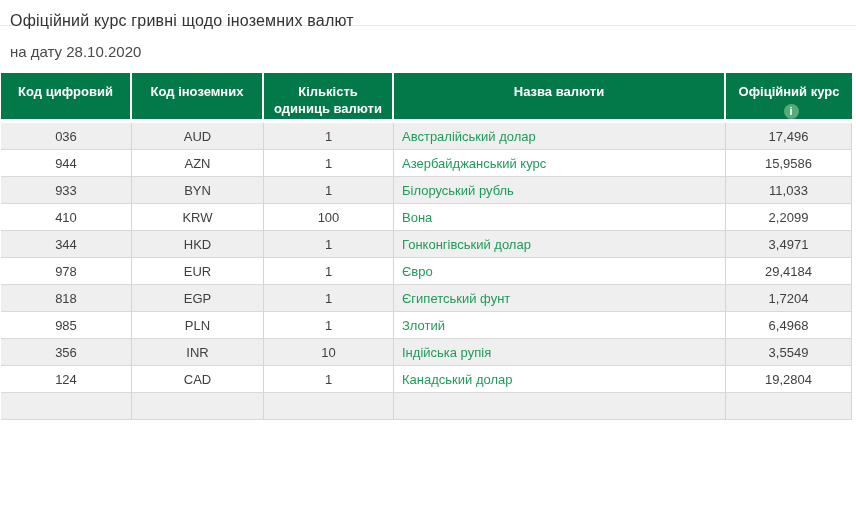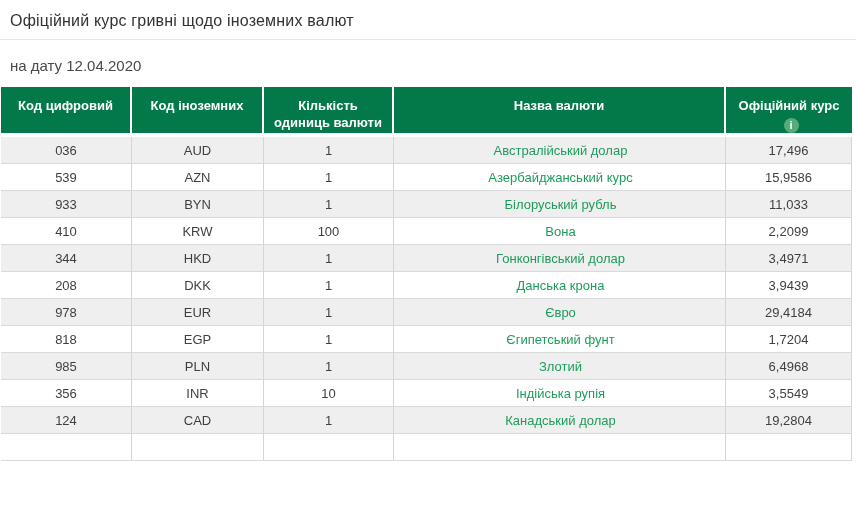--- a/index.html
+++ b/index.html
@@ -5,53 +5,53 @@
   :root{
     --green:#03794a;
     --link:#1e9c5a;
     --info:#57ab78;
     --rowalt:#efefef;
     --grid:#d5d5d5;
   }
   *{margin:0;padding:0}
   html,body{width:856px;height:522px;overflow:hidden;background:#fff;
     font-family:"Liberation Sans","DejaVu Sans",sans-serif;}
-  .title-bar{height:40px;box-sizing:border-box;border-bottom:1px solid #e7e7e7;
+  .title-bar{height:26px;box-sizing:border-box;border-bottom:1px solid #e7e7e7;
     padding:12px 10px 0;}
   .title{font-size:16px;font-weight:500;color:#333;letter-spacing:.2px}
   .date-bar{height:47px;box-sizing:border-box;padding:17px 10px 0;
     font-size:15px;color:#4a4a4a;}
   table.rates{border-collapse:separate;border-spacing:0;table-layout:fixed;
     width:851px;margin-left:1px;}
   th{background:var(--green);color:#fff;font-weight:bold;font-size:13px;
     line-height:17px;text-align:center;vertical-align:top;
     height:41px;box-sizing:border-box;padding:10px 6px 0;
     border-bottom:4px solid #fff;border-right:2px solid #fff;}
   th:last-child{border-right:none}
   td{height:27px;box-sizing:border-box;font-size:13px;color:#3f3f3f;
     text-align:center;background:#fff;padding:0 6px;
     border-bottom:1px solid #d9d9d9;border-right:1px solid var(--grid);}
   tbody tr:nth-child(odd) td{background:var(--rowalt);}
-  td.name-cell{text-align:center;padding-left:8px;}
+  td.name-cell{text-align:left;padding-left:8px;}
   a.cur-link{color:var(--link);text-decoration:none;}
   .info{display:inline-block;width:15px;height:15px;border-radius:50%;
     background:var(--info);color:#fff;font-size:11px;line-height:15px;
     text-align:center;font-weight:bold;margin-left:4px;vertical-align:-2px;}
 </style>
 </head>
 <body>
 
 <div class="page">
 
   <div class="title-bar">
     <div class="title">Офіційний курс гривні щодо іноземних валют</div>
   </div>
 
   <div class="date-bar">
-    <span>на дату 12.04.2020</span>
+    <span>на дату 28.10.2020</span>
   </div>
 
   <table class="rates">
     <colgroup>
       <col style="width:131px">
         <col style="width:132px">
         <col style="width:130px">
       <col style="width:332px">
         <col style="width:126px">
     </colgroup>
@@ -70,21 +70,21 @@
       <tr>
     <td>036</td>
     <td>AUD</td>
     <td>1</td>
     <td class="name-cell">
       <a class="cur-link" href="#">Австралійський долар</a>
     </td>
     <td>17,496</td>
   </tr>
         <tr>
-    <td>539</td>
+    <td>944</td>
     <td>AZN</td>
     <td>1</td>
     <td class="name-cell">
       <a class="cur-link" href="#">Азербайджанський курс</a>
     </td>
     <td>15,9586</td>
   </tr>
         <tr>
     <td>933</td>
     <td>BYN</td>
@@ -104,29 +104,20 @@
     <td>2,2099</td>
   </tr>
         <tr>
     <td>344</td>
     <td>HKD</td>
     <td>1</td>
     <td class="name-cell">
       <a class="cur-link" href="#">Гонконгівський долар</a>
     </td>
     <td>3,4971</td>
-  </tr>
-        <tr>
-    <td>208</td>
-    <td>DKK</td>
-    <td>1</td>
-    <td class="name-cell">
-      <a class="cur-link" href="#">Данська крона</a>
-    </td>
-    <td>3,9439</td>
   </tr>
         <tr>
     <td>978</td>
     <td>EUR</td>
     <td>1</td>
     <td class="name-cell">
       <a class="cur-link" href="#">Євро</a>
     </td>
     <td>29,4184</td>
   </tr>

